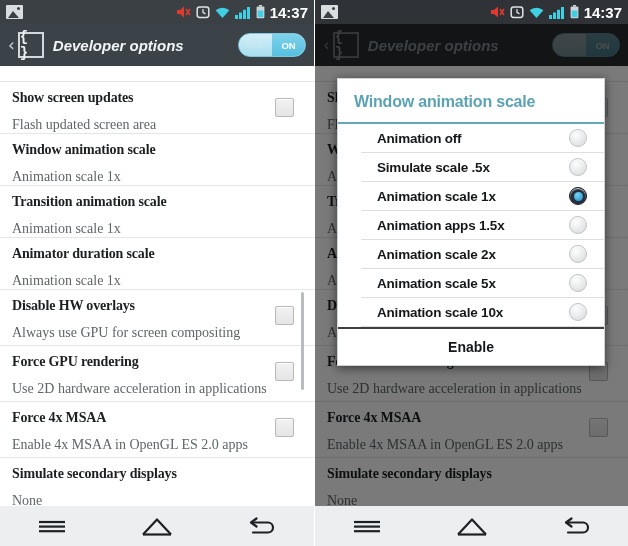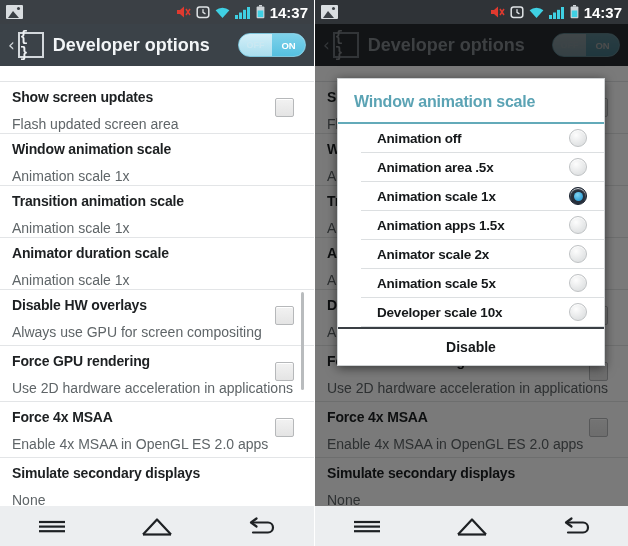--- a/index.html
+++ b/index.html
@@ -46,21 +46,21 @@
   .phone.right .actionbar { background:#262b2f; }
   .back-caret { color:#cfd4d8; font-size:17px; line-height:1; margin-right:3px; font-family:"DejaVu Sans",sans-serif;}
   .phone.right .back-caret { color:#6c7277; }
   .brace-icon {
     width:26px; height:26px; border:2px solid #d3d8dc; display:flex;
     align-items:center; justify-content:center; color:#eef1f3;
     font-size:14px; font-weight:bold; font-family:"Liberation Mono", monospace;
     letter-spacing:-1px;
   }
   .phone.right .brace-icon { border-color:#6a7075; color:#7d8287; }
-  .ab-title { color:#f2f5f7; font-size:18px; font-weight:bold; margin-left:9px; }
+  .ab-title { color:#f2f5f7; font-size:15px; font-weight:bold; margin-left:9px;font-style:italic; }
   .phone.right .ab-title { color:#80868b; }
   .toggle {
     margin-left:auto; width:68px; height:24px; border-radius:12px;
     background:linear-gradient(#b9e8f5,#8fd6ea); display:flex; overflow:hidden;
     border:1px solid #7fc6dc; position:relative;
   }
   .toggle .off {
     width:50%; display:flex; align-items:center; justify-content:center;
     font-size:9px; font-weight:bold; color:#cbe8f2;
     background:linear-gradient(#d3eff8,#aadeee);
@@ -79,21 +79,21 @@
     height:16px; background:#ffffff; position:relative; overflow:hidden;
   }
   .partial-row:after {
     content:""; position:absolute; bottom:0; left:0; right:0; height:1px; background:#e2e4e6;
   }
 
   
   .list { position:relative; background:#fff; }
   .row {
     position:relative; height:52px; padding:7px 12px 0 12px;
-    border-bottom:1px solid #e3e5e7; background:#fff;
+    border-bottom:1px solid #e3e5e7; background:#fff;font-family:Liberation Serif, serif;
   }
   .row .title { font-size:14px; font-weight:bold; color:#1d2022; line-height:17px; letter-spacing:-.15px;}
   .row .sub   { font-size:14px; color:#5f6568; line-height:15px; margin-top:11px;}
   .row.tall { height:56px; }
   .cbx {
     position:absolute; right:20px; top:16px; width:19px; height:19px;
     background:linear-gradient(#f2f2f2,#e4e4e4);
     border:1px solid #b6b8ba; border-radius:2px;
     box-shadow:inset 0 1px 0 #fff;
   }
@@ -373,45 +373,45 @@
     <div class="dim"></div>
 
     <div class="dialog">
       <div class="dlg-title">Window animation scale</div>
       <div id="dlg-opts">
           <div class="dlg-opt">
             <span class="lbl">Animation off</span>
             <span class="radio"></span>
           </div>
           <div class="dlg-opt">
-            <span class="lbl">Animation area .5x</span>
+            <span class="lbl">Simulate scale .5x</span>
             <span class="radio"></span>
           </div>
           <div class="dlg-opt">
             <span class="lbl">Animation scale 1x</span>
             <span class="radio sel"></span>
           </div>
           <div class="dlg-opt">
             <span class="lbl">Animation apps 1.5x</span>
             <span class="radio"></span>
           </div>
           <div class="dlg-opt">
-            <span class="lbl">Animator scale 2x</span>
+            <span class="lbl">Animation scale 2x</span>
             <span class="radio"></span>
           </div>
           <div class="dlg-opt">
             <span class="lbl">Animation scale 5x</span>
             <span class="radio"></span>
           </div>
           <div class="dlg-opt">
-            <span class="lbl">Developer scale 10x</span>
-            <span class="radio"></span>
-          </div>
-        </div>
-      <div class="dlg-cancel">Disable</div>
+            <span class="lbl">Animation scale 10x</span>
+            <span class="radio"></span>
+          </div>
+        </div>
+      <div class="dlg-cancel">Enable</div>
     </div>
 
     <div class="navbar">
       <div class="navbtn">
         <svg width="36" height="20" viewBox="0 0 36 20">
             <g stroke="#1e2124" stroke-width="2.2">
               <line x1="5" y1="6" x2="31" y2="6"></line>
               <line x1="5" y1="10.6" x2="31" y2="10.6"></line>
               <line x1="5" y1="15.2" x2="31" y2="15.2"></line>
             </g>

